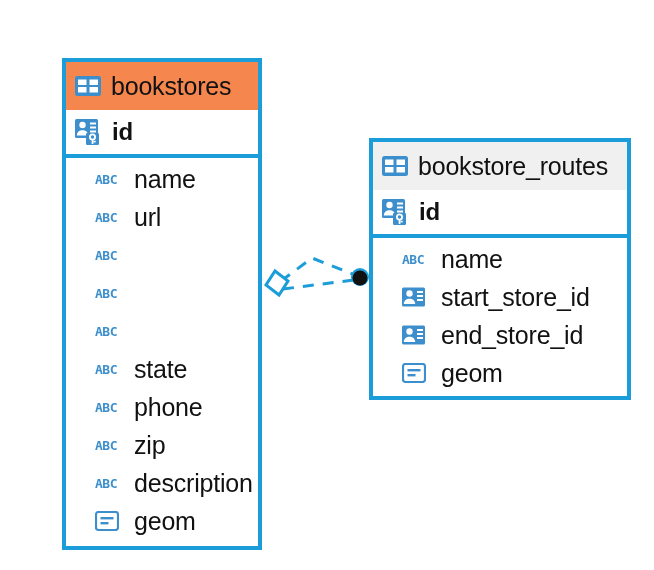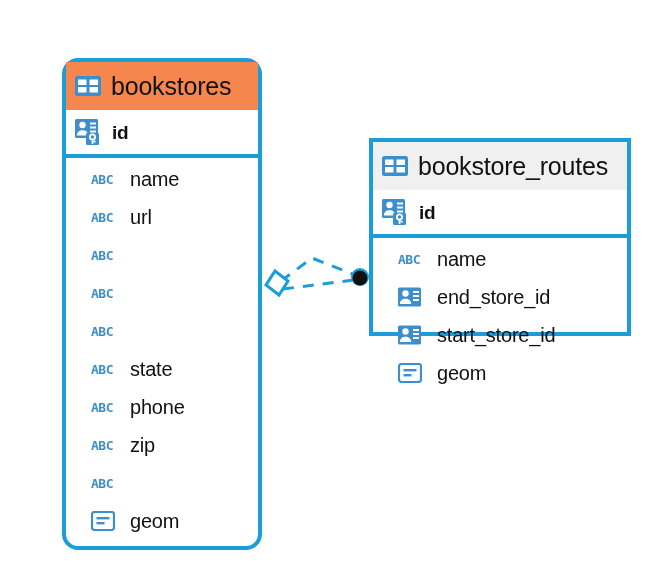--- a/index.html
+++ b/index.html
@@ -37,33 +37,33 @@
   .entity-pk{
     display:flex;align-items:center;
     gap:9px;
     padding:5px 10px 5px 9px;
     box-sizing:border-box;
     height:48px;
     border-bottom:4px solid var(--accent,#1B9DD9);
     background:#ffffff;
   }
   .entity-pk .fname{
-    font-size:19px;font-weight:bold;color:#111111;line-height:1;
+    font-size:24px;font-weight:bold;color:#111111;line-height:1;
     letter-spacing:-0.2px;
   }
-  .entity-body{padding:2px 0 4px 16px;}
+  .entity-body{padding:2px 0 4px 4px;margin-left:16px;}
   .field-row{
     display:flex;align-items:center;
     gap:9px;
     padding:2px 10px 2px 9px;
     box-sizing:border-box;
     height:38px;
   }
   .field-row .fname{
-    font-size:20px;color:#111111;line-height:1;
+    font-size:25px;color:#111111;line-height:1;
     white-space:nowrap;letter-spacing:-0.2px;
   }
 
   
   .icon{flex:0 0 auto;display:block;}
   .icon svg{display:block;}
 
   
   .abc-icon{
     flex:0 0 auto;
@@ -91,21 +91,21 @@
     <polyline points="281,281 312,258 355,275" fill="none" stroke="#1B9DD9" stroke-width="3" stroke-dasharray="11,9" stroke-linecap="butt"></polyline>
 
     <line x1="283" y1="289" x2="354" y2="280" stroke="#1B9DD9" stroke-width="3" stroke-dasharray="11,9" stroke-linecap="butt"></line>
 
     <polygon points="275,271 288,281 279,295 266,285" fill="#ffffff" stroke="#1B9DD9" stroke-width="3" stroke-linejoin="miter"></polygon>
 
     <circle cx="360" cy="277" r="9" fill="#1B9DD9"></circle>
     <circle cx="360" cy="278" r="7.5" fill="#111111"></circle>
   </svg>
 
-  <div class="entity" id="entity-bookstores" style="left:62px;top:58px;width:200px;height:492px;border-radius:16px;">
+  <div class="entity" id="entity-bookstores" style="left:62px;top:58px;width:200px;height:492px;">
 
     <div class="entity-header" style="background:#F5874E;">
       <span class="icon">
         <svg width="26" height="22" viewBox="0 0 26 22">
           <rect x="0" y="1" width="26" height="20" rx="2.5" fill="#3C8FCC"></rect>
           <rect x="3" y="4.5" width="8.5" height="5.5" fill="#ffffff"></rect>
           <rect x="14.5" y="4.5" width="8.5" height="5.5" fill="#ffffff"></rect>
           <rect x="3" y="12" width="8.5" height="5.5" fill="#ffffff"></rect>
           <rect x="14.5" y="12" width="8.5" height="5.5" fill="#ffffff"></rect>
         </svg>
@@ -165,37 +165,38 @@
         <span class="fname">phone</span>
       </div>
 
       <div class="field-row">
         <span class="abc-icon">ABC</span>
         <span class="fname">zip</span>
       </div>
 
       <div class="field-row">
         <span class="abc-icon">ABC</span>
+        <span class="fname">description</span>
       </div>
 
       <div class="field-row">
         <span class="icon" style="width:30px">
           <svg width="24" height="20" viewBox="0 0 24 20">
             <rect x="1" y="1" width="22" height="18" rx="2.5" fill="#ffffff" stroke="#3C8FCC" stroke-width="2.2"></rect>
             <rect x="5.5" y="6" width="13" height="2.4" fill="#3C8FCC"></rect>
             <rect x="5.5" y="11" width="8" height="2.4" fill="#3C8FCC"></rect>
           </svg>
         </span>
         <span class="fname">geom</span>
       </div>
 
     </div>
   </div>
 
-  <div class="entity" id="entity-bookstore-routes" style="left:369px;top:138px;width:262px;height:198px;">
+  <div class="entity" id="entity-bookstore-routes" style="left:369px;top:138px;width:262px;height:262px;">
 
     <div class="entity-header" style="background:#F0F0F0;">
       <span class="icon">
         <svg width="26" height="22" viewBox="0 0 26 22">
           <rect x="0" y="1" width="26" height="20" rx="2.5" fill="#3C8FCC"></rect>
           <rect x="3" y="4.5" width="8.5" height="5.5" fill="#ffffff"></rect>
           <rect x="14.5" y="4.5" width="8.5" height="5.5" fill="#ffffff"></rect>
           <rect x="3" y="12" width="8.5" height="5.5" fill="#ffffff"></rect>
           <rect x="14.5" y="12" width="8.5" height="5.5" fill="#ffffff"></rect>
         </svg>
@@ -232,35 +233,35 @@
         <span class="icon" style="width:30px">
           <svg width="23" height="20" viewBox="0 0 23 20">
             <rect x="0" y="0.5" width="23" height="19" rx="1.5" fill="#3C8FCC"></rect>
             <circle cx="7.5" cy="6.5" r="3.2" fill="#ffffff"></circle>
             <path d="M1.8 17c0-3.4 2.6-5.3 5.7-5.3s5.7 1.9 5.7 5.3z" fill="#ffffff"></path>
             <rect x="15" y="4" width="6" height="2" fill="#ffffff"></rect>
             <rect x="15" y="8" width="6" height="2" fill="#ffffff"></rect>
             <rect x="15" y="12" width="6" height="2" fill="#ffffff"></rect>
           </svg>
         </span>
-        <span class="fname">end_store_id</span>
+        <span class="fname">start_store_id</span>
       </div>
 
       <div class="field-row">
         <span class="icon" style="width:30px">
           <svg width="23" height="20" viewBox="0 0 23 20">
             <rect x="0" y="0.5" width="23" height="19" rx="1.5" fill="#3C8FCC"></rect>
             <circle cx="7.5" cy="6.5" r="3.2" fill="#ffffff"></circle>
             <path d="M1.8 17c0-3.4 2.6-5.3 5.7-5.3s5.7 1.9 5.7 5.3z" fill="#ffffff"></path>
             <rect x="15" y="4" width="6" height="2" fill="#ffffff"></rect>
             <rect x="15" y="8" width="6" height="2" fill="#ffffff"></rect>
             <rect x="15" y="12" width="6" height="2" fill="#ffffff"></rect>
           </svg>
         </span>
-        <span class="fname">start_store_id</span>
+        <span class="fname">end_store_id</span>
       </div>
 
       <div class="field-row">
         <span class="icon" style="width:30px">
           <svg width="24" height="20" viewBox="0 0 24 20">
             <rect x="1" y="1" width="22" height="18" rx="2.5" fill="#ffffff" stroke="#3C8FCC" stroke-width="2.2"></rect>
             <rect x="5.5" y="6" width="13" height="2.4" fill="#3C8FCC"></rect>
             <rect x="5.5" y="11" width="8" height="2.4" fill="#3C8FCC"></rect>
           </svg>
         </span>

